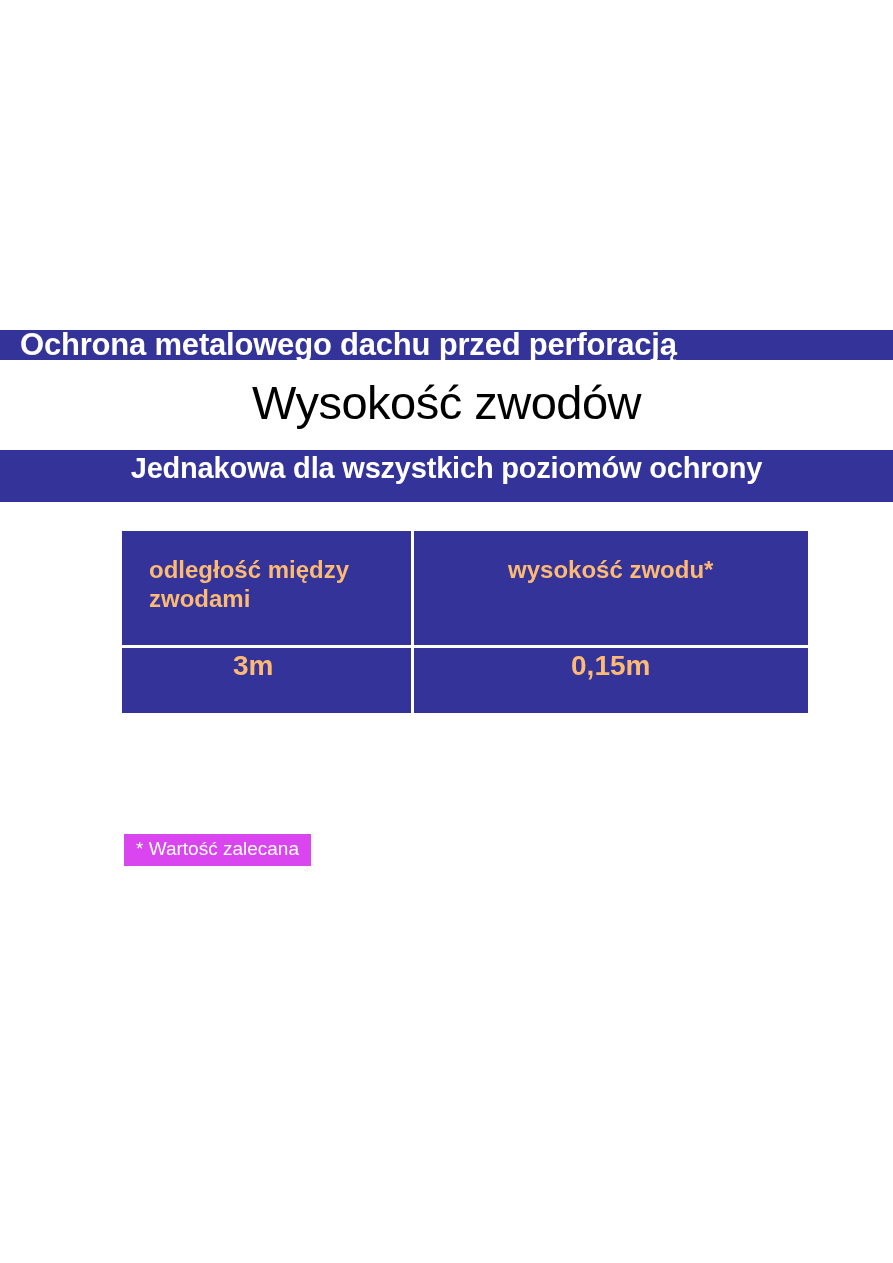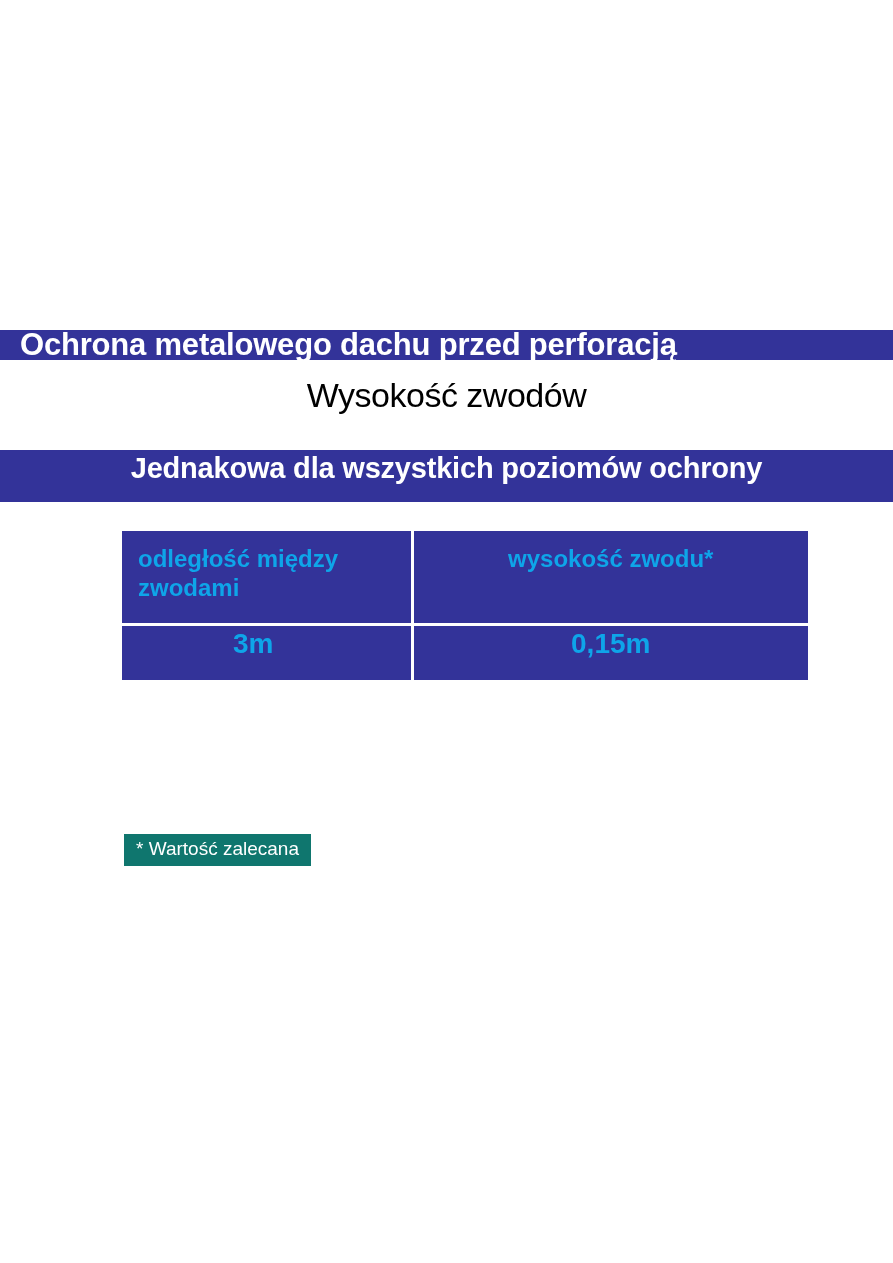--- a/index.html
+++ b/index.html
@@ -39,21 +39,21 @@
   }
 
   
   .main-heading {
     position: absolute;
     left: 0;
     top: 378px;
     width: 893px;
     text-align: center;
     color: #000000;
-    font-size: 34px;
+    font-size: 47px;
     font-weight: normal;
     line-height: 1.05;
     letter-spacing: -0.5px;
   }
 
   
   .subtitle-band {
     position: absolute;
     left: 0;
     top: 450px;
@@ -83,22 +83,22 @@
     border-collapse: collapse;
     table-layout: fixed;
     background: #333399;
   }
   .data-table col.c1 { width: 290px; }
   .data-table col.c2 { width: 396px; }
 
   .data-table th,
   .data-table td {
     background: #333399;
-    color: #0ea5e9;
-    padding: 4px;
+    color: #fdba74;
+    padding: 15px;
     vertical-align: middle;
     font-weight: bold;
   }
 
   .data-table th {
     height: 84px;
     font-size: 24px;
     text-align: left;
     line-height: 1.2;
     vertical-align: top;
@@ -134,21 +134,21 @@
   .data-table td.cell-col-2 {
     text-align: center;
   }
   .data-table tbody tr:last-child td { height: 48px; vertical-align: top; padding-top: 2px; }
 
   
   .footnote {
     position: absolute;
     left: 124px;
     top: 834px;
-    background: #0f766e;
+    background: #d946ef;
     color: #ffffff;
     font-size: 19px;
     font-weight: normal;
     padding: 4px 12px 6px 12px;
     white-space: nowrap;
   }
 </style>
 </head>
 <body>
 

